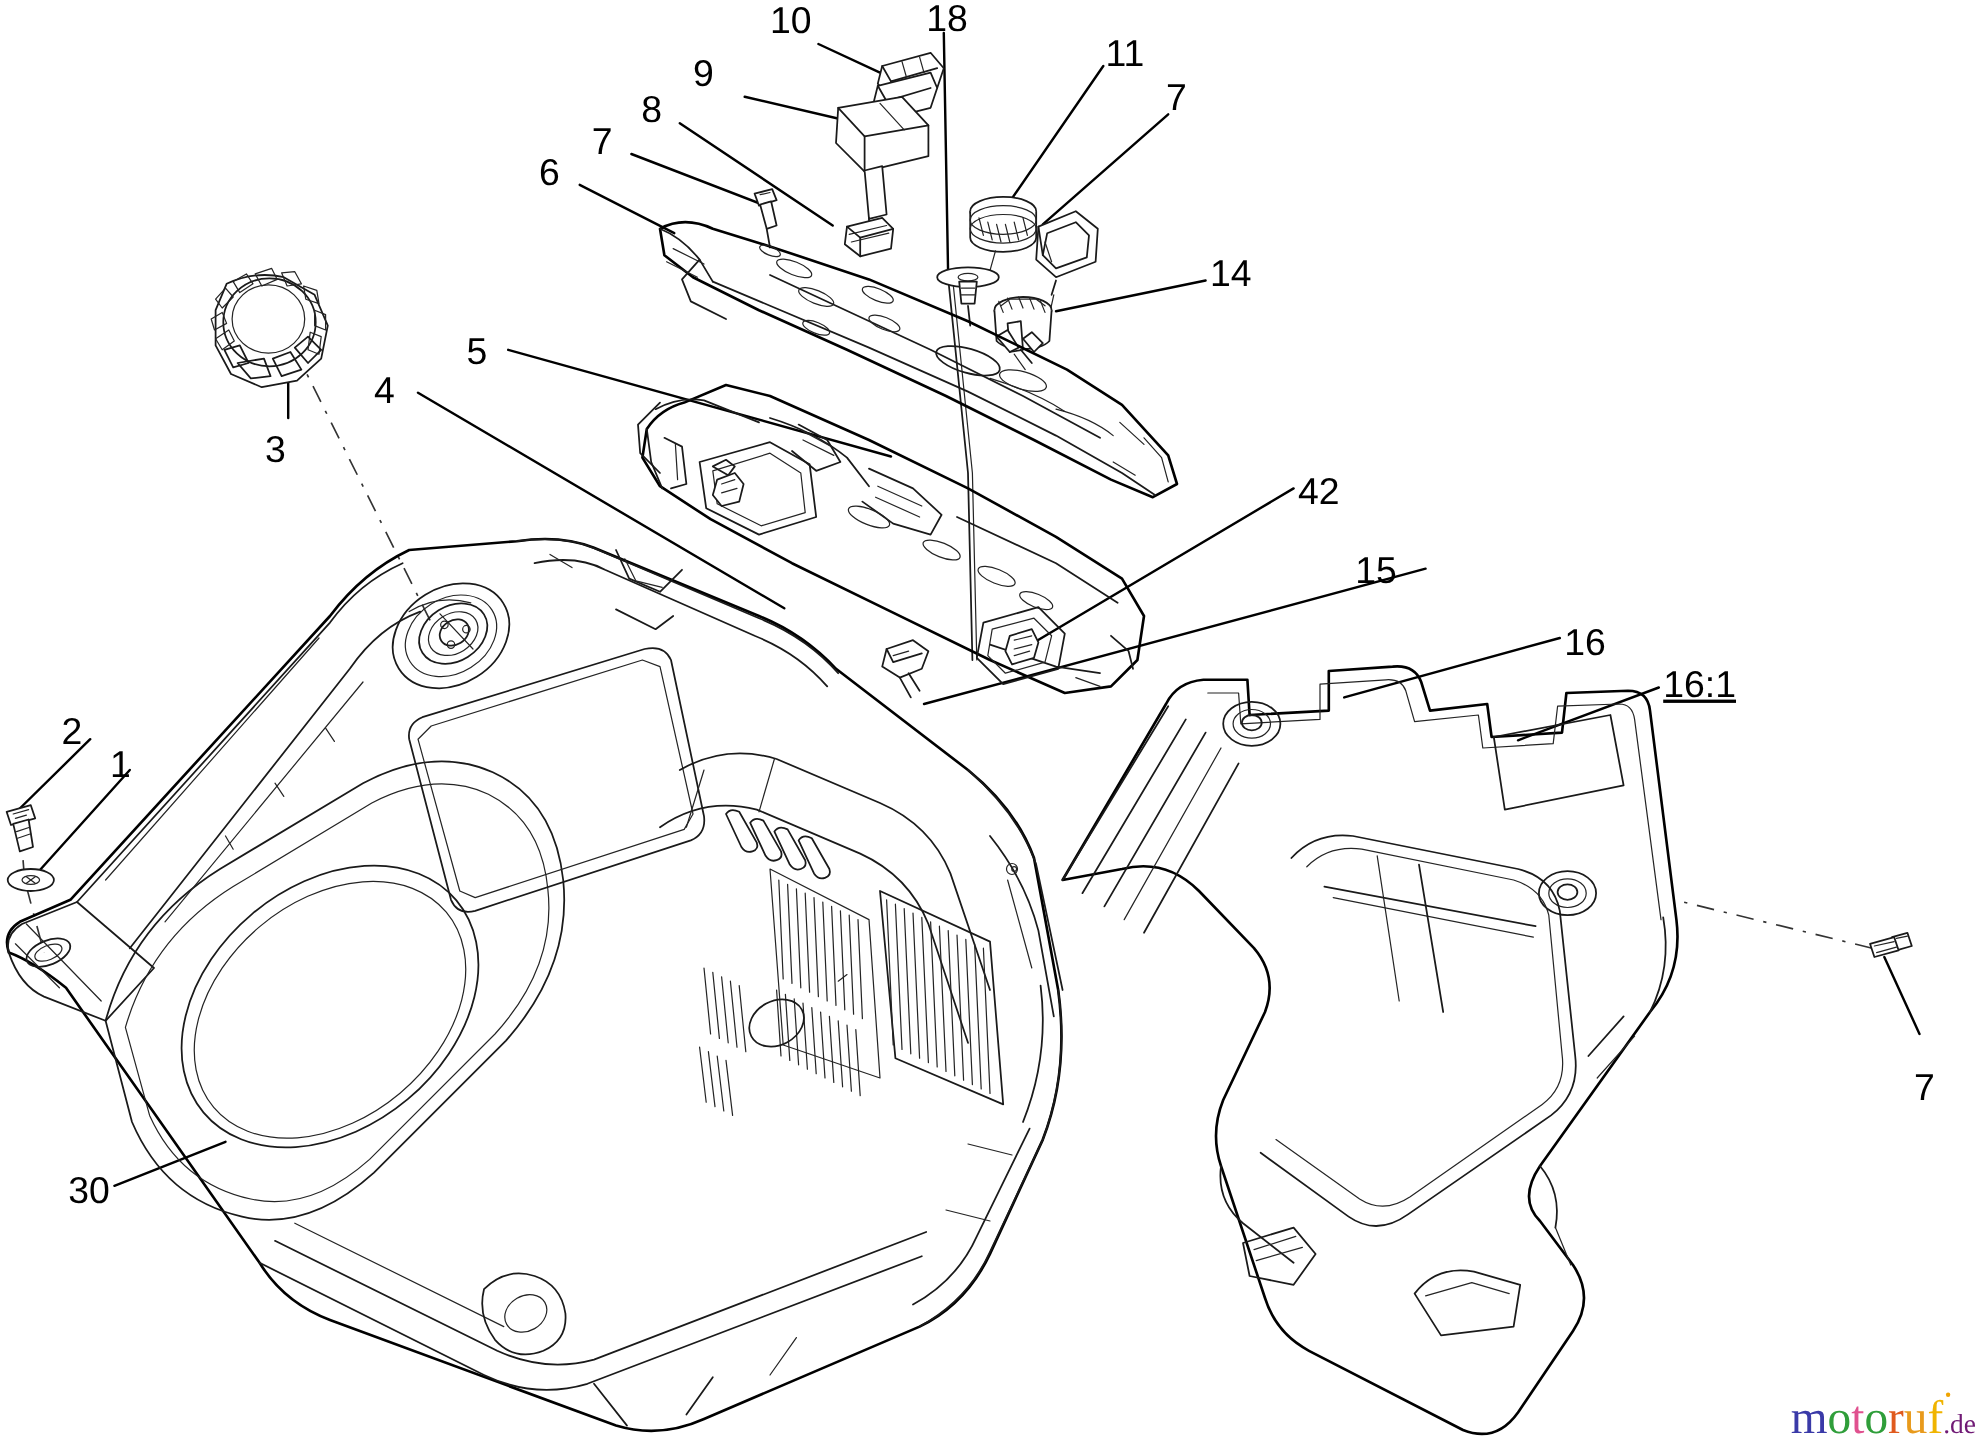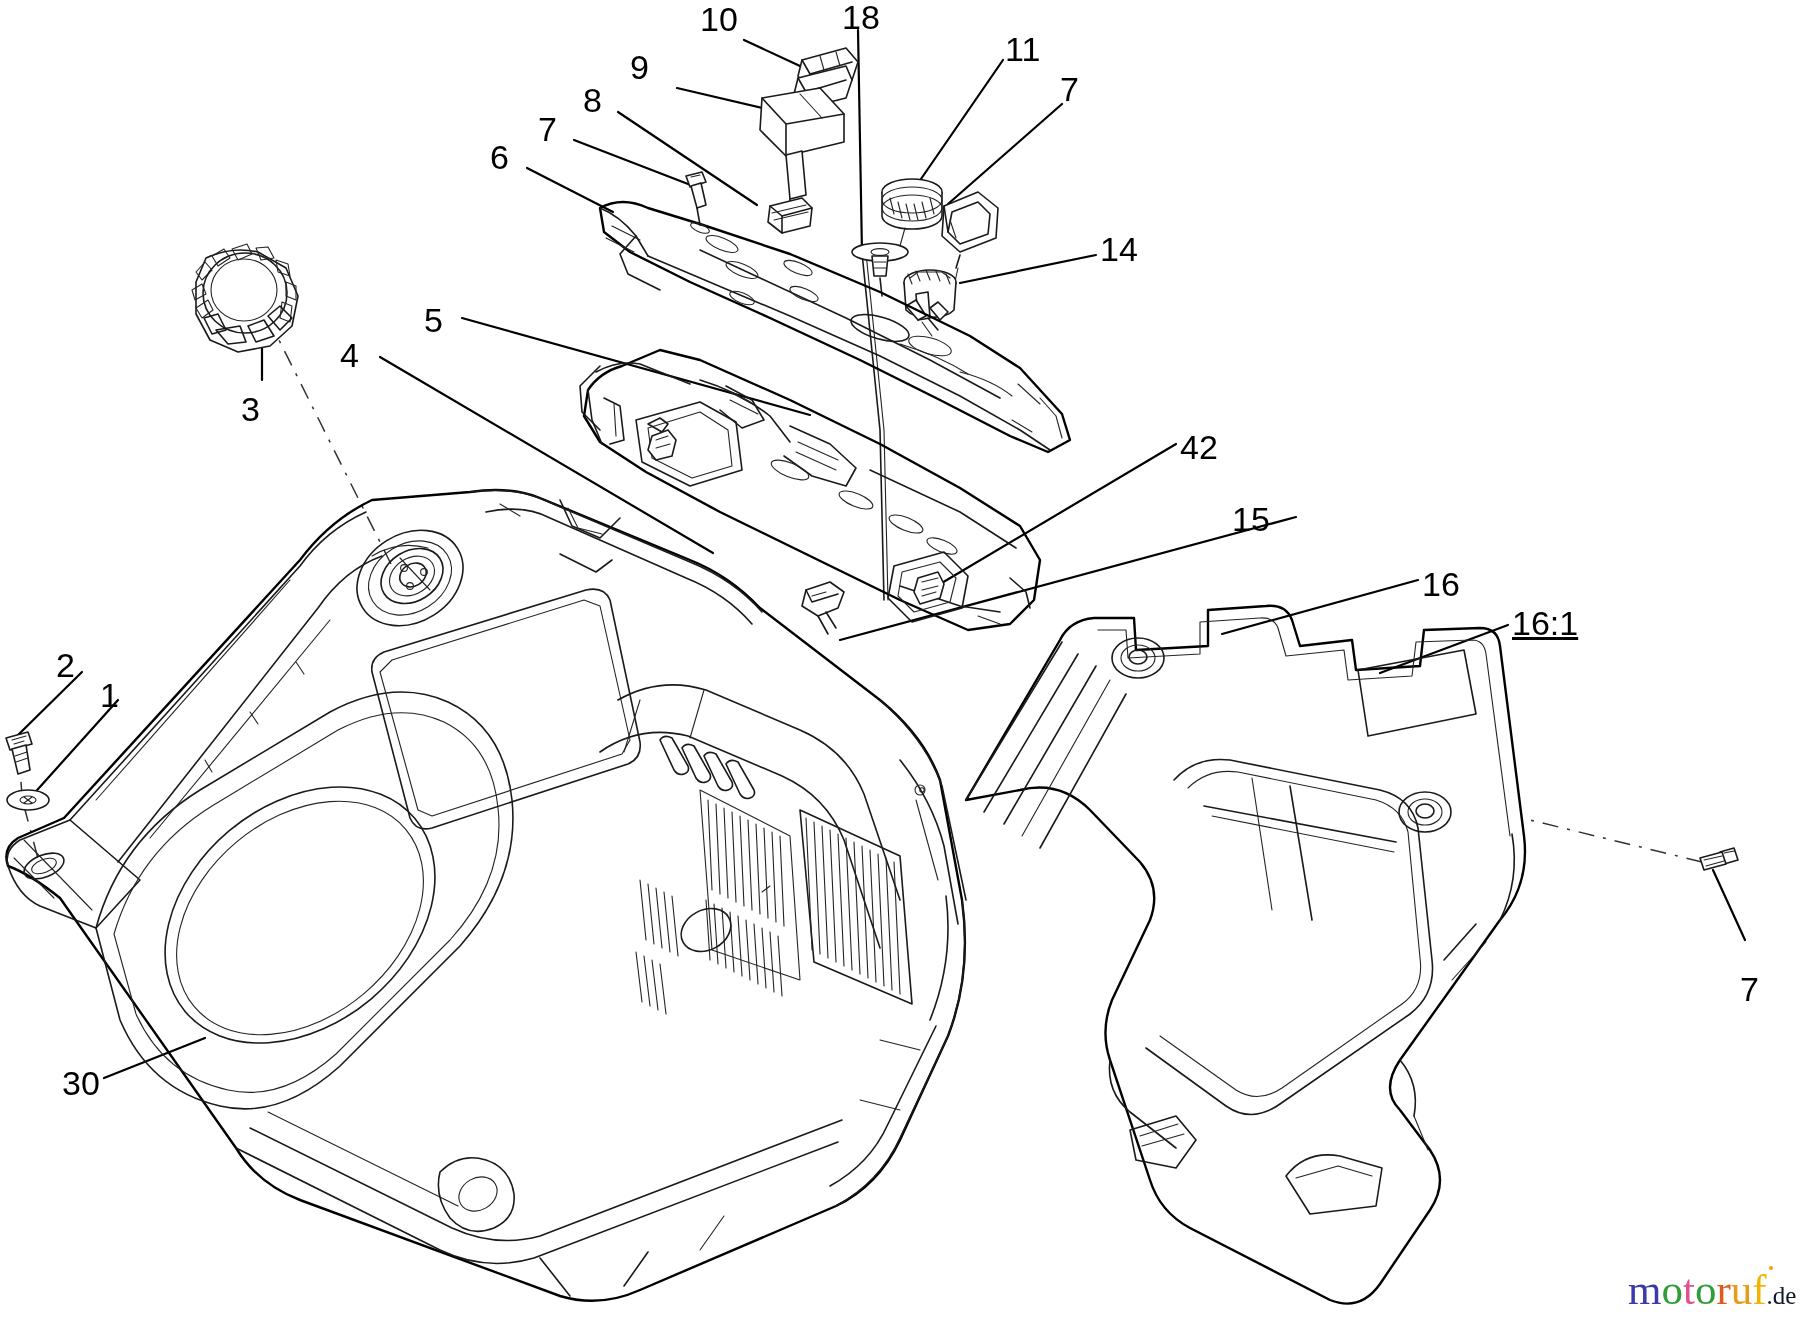--- a/index.html
+++ b/index.html
@@ -48,21 +48,21 @@
   #watermark .dotsuf .dot{
     position:absolute;
     top:-2px;
     right:-6px;
     width:4px;height:4px;
     border-radius:50%;
     background:#f0a400;
   }
   #watermark .de{
     font-size:25px;
-    color:#0f172a;
+    color:#701a75;
     vertical-align:baseline;
   }
 </style>
 </head>
 <body>
 
 <div id="stage">
 
   <svg id="artboard" viewBox="0 0 1800 1321" xmlns="http://www.w3.org/2000/svg">
     <defs>

